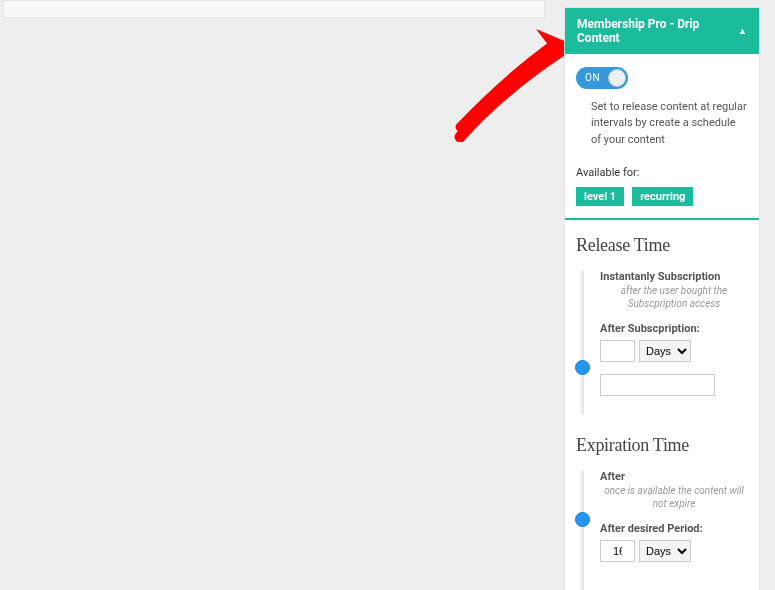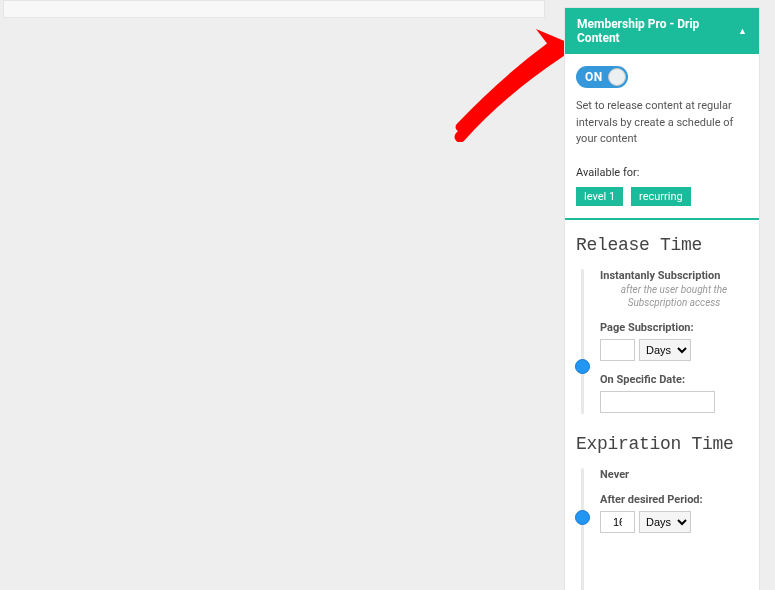--- a/index.html
+++ b/index.html
@@ -55,65 +55,67 @@
       background: #3498db;
       border-radius: 20px;
       height: 22px;
       width: 52px;
       padding: 2px;
       cursor: pointer;
       position: relative;
     }
     .toggle-label {
       color: #fff;
-      font-size: 12px;
-      font-weight: bold;
+      font-size: 10px;
+      font-weight: normal;
       margin-left: 7px;
       letter-spacing: 0.5px;
     }
     .toggle-knob {
       width: 18px;
       height: 18px;
       background: #ecf0f1;
       border-radius: 50%;
       position: absolute;
       right: 2px;
       border: 1px solid #bdc3c7;
     }
     .desc {
       font-size: 11px;
       color: #555;
       line-height: 1.5;
       margin-top: 10px;
+      margin-left: 15px;
     }
     .available-label {
       font-size: 11px;
       color: #333;
       margin-top: 18px;
       margin-bottom: 6px;
     }
     .tag {
       display: inline-block;
       background: #1abc9c;
       color: #fff;
       font-size: 11px;
       padding: 3px 8px;
       margin-right: 4px;
       cursor: pointer;
+      font-weight: bold;
     }
     .divider {
       height: 2px;
       background: #1abc9c;
       margin: 12px -11px 0 -11px;
     }
     .section {
       padding: 15px 0 10px 0;
     }
     .section-title {
-      font-family: Liberation Mono, monospace;
+      font-family: Liberation Serif, serif;
       font-size: 18px;
       color: #444;
       font-weight: 300;
       margin-bottom: 10px;
       letter-spacing: -0.3px;
     }
     .option-row {
       display: flex;
       padding: 4px 0;
     }
@@ -228,50 +230,50 @@
       <div class="option-row" style="position:relative;">
         <div class="track-col" style="height:145px;">
           <div class="track"></div>
           <div class="handle" style="top:90px;"></div>
         </div>
         <div class="option-content">
           <div class="option-title">Instantanly Subscription</div>
           <div class="option-hint">after the user bought the Subscpription access</div>
 
           <div class="sub-option">
-            <div class="option-title">Page Subscription:</div>
+            <div class="option-title">After Subscpription:</div>
             <div class="field-line">
               <input type="text" value="" style="">
               <select>
                 <option>Days</option>
               </select>
             </div>
           </div>
 
           <div class="sub-option">
-            <div class="option-title">On Specific Date:</div>
             <div class="field-line">
               <input type="text" class="wide" value="" style="">
             </div>
           </div>
         </div>
       </div>
     </div>
 
     
     <div class="section" style="padding-top:6px;">
       <div class="section-title">Expiration Time</div>
 
       <div class="option-row" style="position:relative;">
         <div class="track-col" style="height:130px;">
           <div class="track"></div>
           <div class="handle" style="top:42px;"></div>
         </div>
         <div class="option-content">
-          <div class="option-title">Never</div>
+          <div class="option-title">After</div>
+          <div class="option-hint">once is available the content will not expire</div>
 
           <div class="sub-option">
             <div class="option-title">After desired Period:</div>
             <div class="field-line">
               <input type="text" value="16" style="">
               <select>
                 <option>Days</option>
               </select>
             </div>
           </div>

